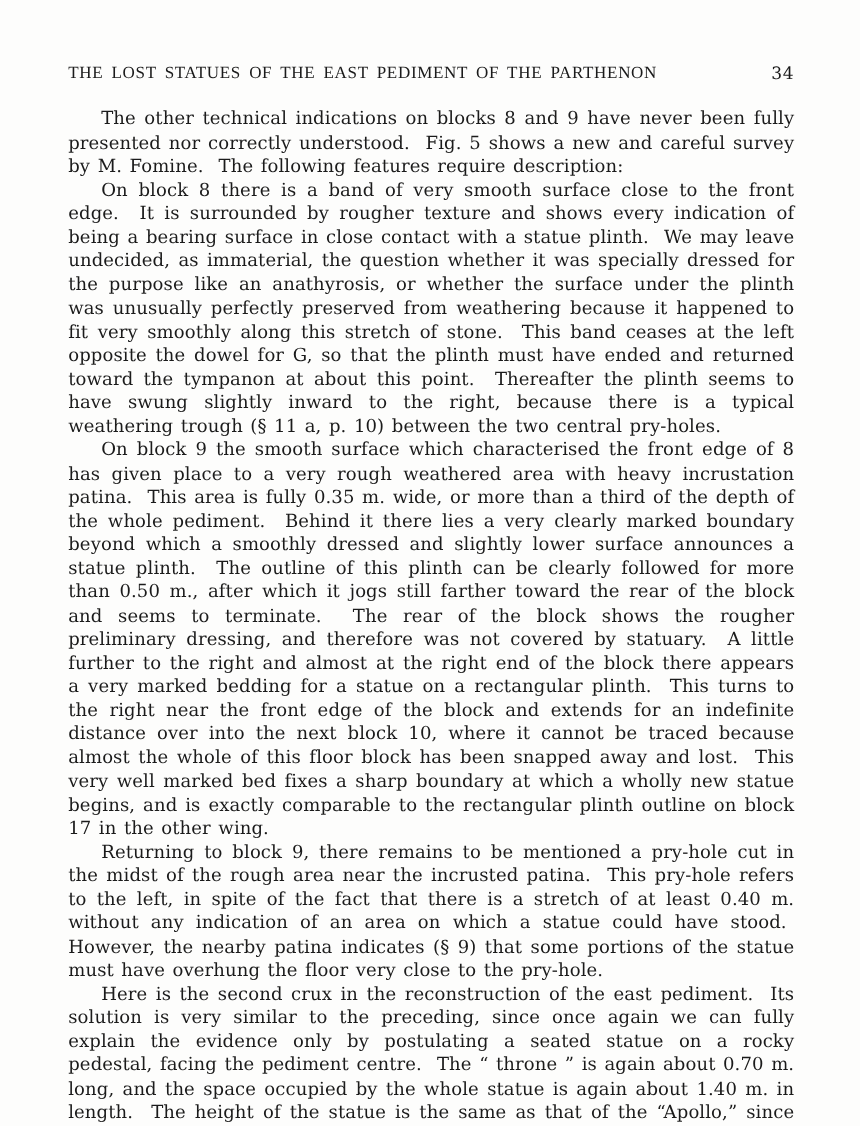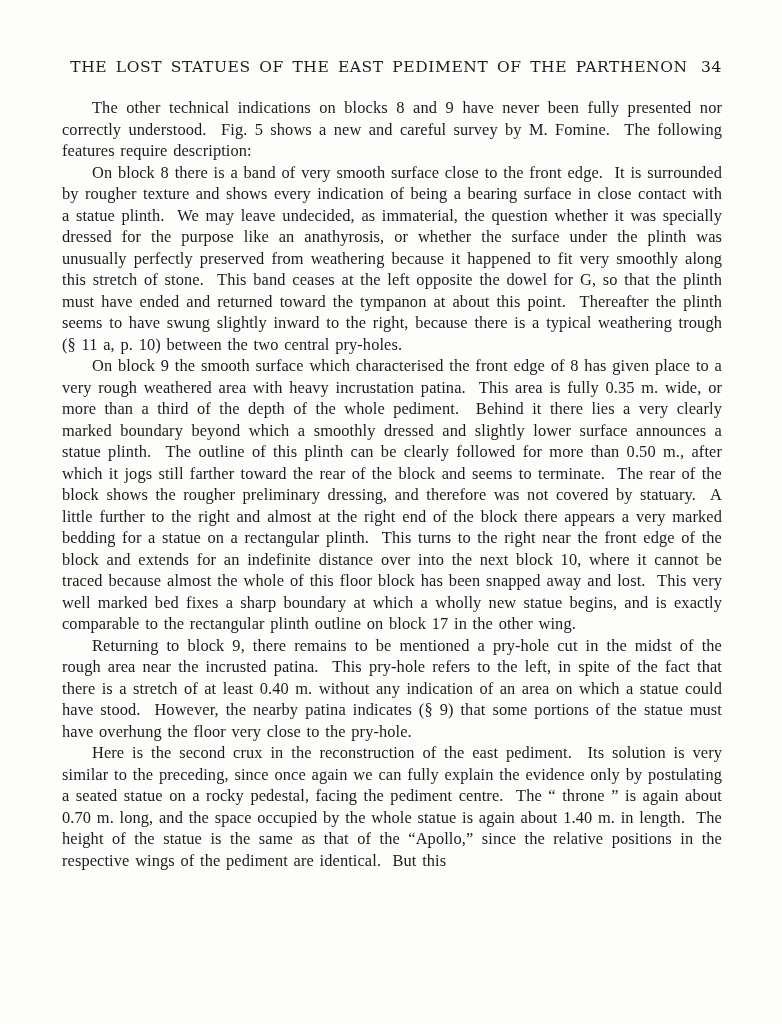--- a/index.html
+++ b/index.html
@@ -24,36 +24,37 @@
     position: relative;
     height: 22px;
     margin-bottom: 17px;
     font-size: 15.5px;
     letter-spacing: 0.6px;
     word-spacing: 3px;
     white-space: nowrap;
   }
   .running-head .title {
     display: block;
-    text-align: center;
+    text-align: left;
     padding-right: 26px; 
+    font-family: Liberation Serif, serif;
   }
   .running-head .pageno {
     position: absolute;
     right: 0;
     top: 0;
   }
   .body-text p {
     font-size: 16.4px;
     line-height: 21.5px;
     text-align: justify;
     word-spacing: 1.5px;
     letter-spacing: 0.1px;
   }
-  .body-text p.indent { text-indent: 30px; font-family: Liberation Serif, serif; }
+  .body-text p.indent { text-indent: 30px; }
 </style>
 </head>
 <body>
 
 <div class="page">
   <div class="content">
 
     <div class="running-head">
       <span class="title">THE LOST STATUES OF THE EAST PEDIMENT OF THE PARTHENON</span>
       <span class="pageno">34</span>

